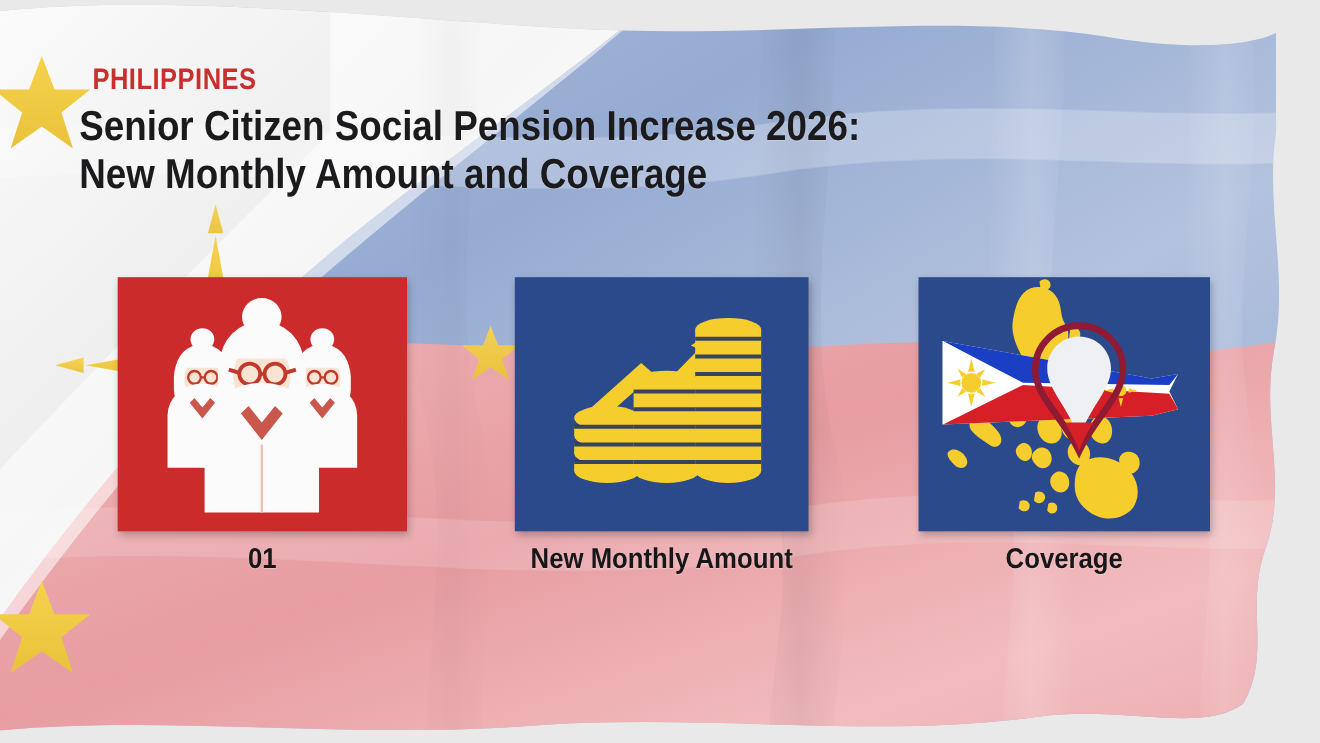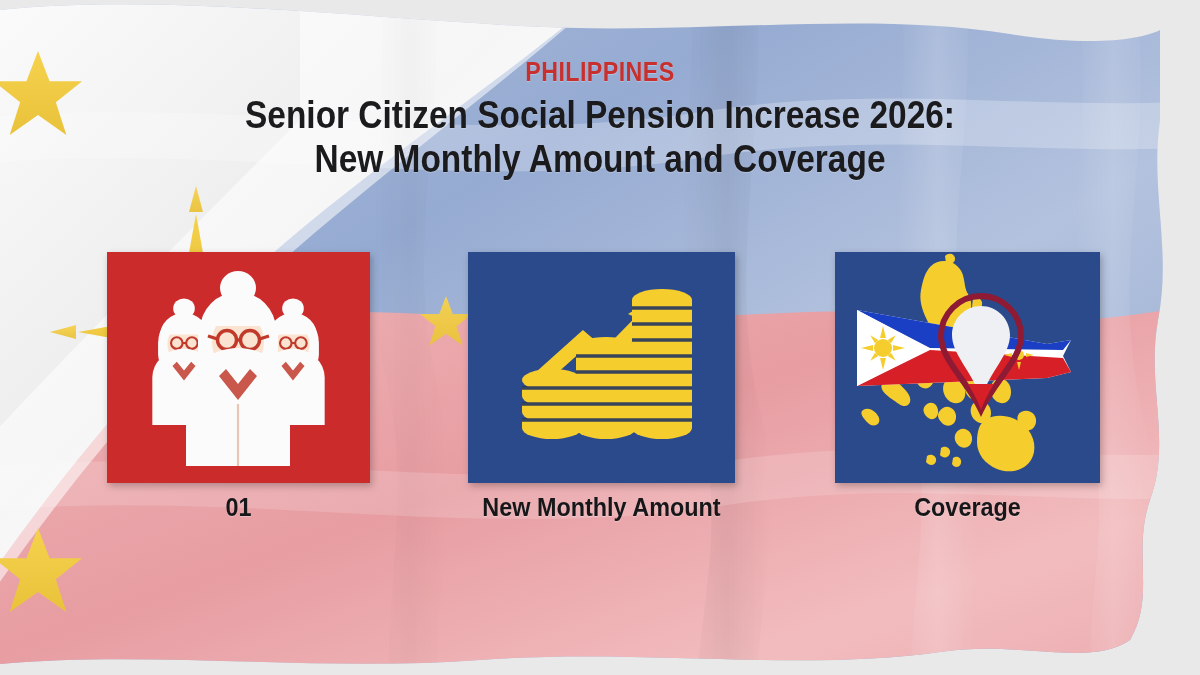--- a/index.html
+++ b/index.html
@@ -10,21 +10,21 @@
   }
   #stage{position:relative;width:1200px;height:675px;overflow:hidden;background:#e9e9ea;}
 
   
   .flag-layer{position:absolute;inset:0;}
   .flag-svg{position:absolute;left:0;top:0;width:1200px;height:675px;}
 
   
   .title-block{
     position:absolute;left:0;top:58px;width:1200px;
-    text-align:center;z-index:6;
+    text-align:left;z-index:6;
   }
   .eyebrow{
     font-family:"Liberation Sans", sans-serif;
     font-weight:bold;font-size:27px;letter-spacing:.5px;
     color:#c8302e;line-height:1.05;
     transform:scaleX(.86);transform-origin:center;
     text-shadow:0 1px 0 rgba(255,255,255,.25);
   }
   .headline{
     margin-top:7px;

